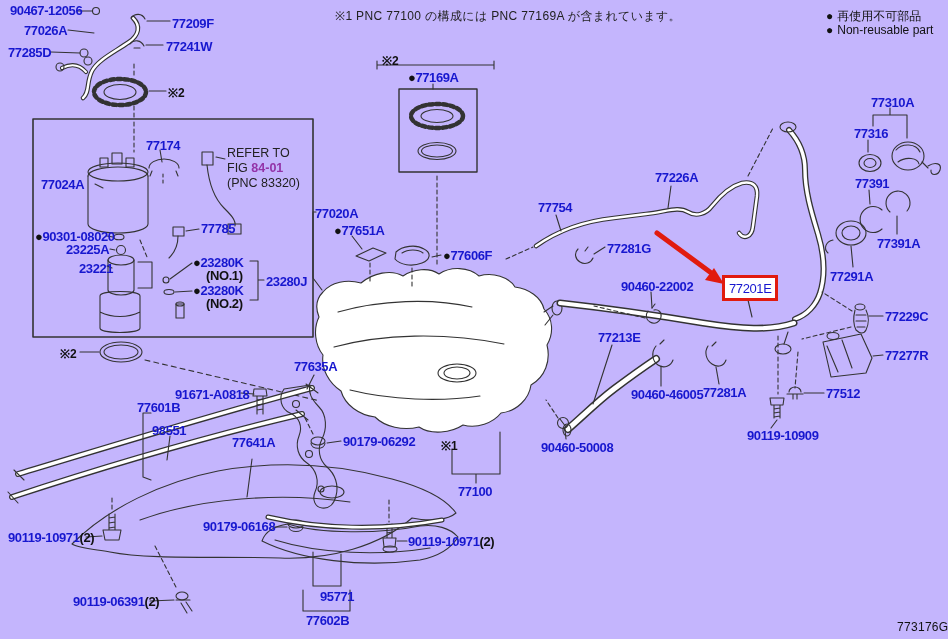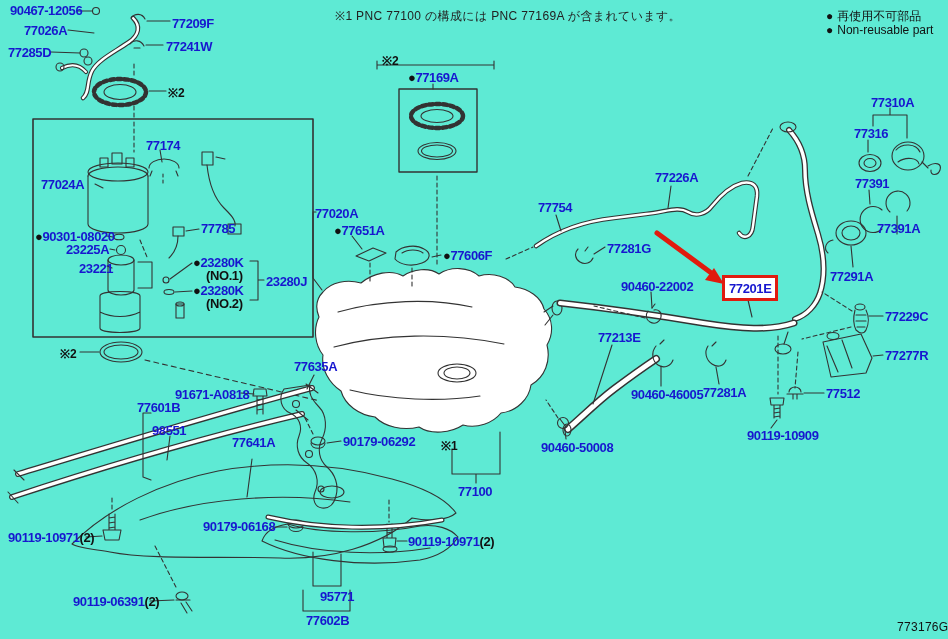--- a/index.html
+++ b/index.html
@@ -1,30 +1,30 @@
 <!DOCTYPE html>
 <html><head>
 <meta charset="utf-8">
 <style>
   html,body{margin:0;padding:0;background:#888}
-  .stage{position:relative;width:948px;height:639px;margin:0 auto;background:#5eead4;
+  .stage{position:relative;width:948px;height:639px;margin:0 auto;background:#c4b5fd;
          font-family:"Liberation Sans",sans-serif;overflow:hidden}
   .stage svg{position:absolute;left:0;top:0}
   .lbl{position:absolute;font-weight:bold;font-size:13px;line-height:13px;
        letter-spacing:-0.4px;color:#1717cf;white-space:nowrap}
   .lbl .b,.lbl .sfx{color:#111}
   .lbl .nrow{display:block;color:#111;padding-left:13px}
   .marker{position:absolute;font-weight:bold;font-size:12px;color:#111;white-space:nowrap}
   .note{position:absolute;font-size:12px;color:#222;white-space:nowrap;letter-spacing:.35px}
   .legend-line{position:absolute;font-size:12px;color:#111;white-space:nowrap}
   .legend-line .b{margin-right:4px}
   .refer{position:absolute;font-size:12.5px;line-height:15px;color:#222;white-space:nowrap}
   .refer .fig-ref{color:#9333a8;font-weight:bold;cursor:pointer}
   .hlbox{position:absolute;border:3px solid #e11b0e;background:#fff;padding:1px 4px}
-  .hlbox span{font-weight:bold;font-size:13px;letter-spacing:-0.4px;color:#1717cf}
+  .hlbox span{font-weight:normal;font-size:13px;letter-spacing:-0.4px;color:#1717cf}
   .footer-code{position:absolute;font-size:12px;color:#111;letter-spacing:.3px}
 </style>
 </head>
 <body>
 
 <div class="stage">
 
 <svg width="948" height="639" viewBox="0 0 948 639" fill="none" stroke="#333" stroke-width="1.1" stroke-linecap="round" stroke-linejoin="round">
 
   <defs>
@@ -297,21 +297,21 @@
 
   <span class="legend-line" style="left:826px;top:8px"><span class="b">●</span><span>再使用不可部品</span></span>
   <span class="legend-line" style="left:826px;top:23px"><span class="b">●</span><span>Non-reusable part</span></span>
 
   <span class="marker" style="left:382px;top:52px">※2</span>
   <span class="lbl" style="left:408px;top:71px"><span class="b">●</span><span>77169A</span></span>
 
   <span class="lbl" style="left:871px;top:96px">77310A</span>
   <span class="lbl" style="left:854px;top:127px">77316</span>
   <span class="lbl" style="left:855px;top:177px">77391</span>
-  <span class="lbl" style="left:877px;top:222px">77391A</span>
+  <span class="lbl" style="left:877px;top:237px">77391A</span>
   <span class="lbl" style="left:830px;top:270px">77291A</span>
   <span class="lbl" style="left:885px;top:310px">77229C</span>
   <span class="lbl" style="left:885px;top:349px">77277R</span>
   <span class="lbl" style="left:826px;top:387px">77512</span>
   <span class="lbl" style="left:747px;top:429px">90119-10909</span>
 
   <span class="lbl" style="left:655px;top:171px">77226A</span>
   <span class="lbl" style="left:538px;top:201px">77754</span>
   <span class="lbl" style="left:607px;top:242px">77281G</span>
   <span class="lbl" style="left:621px;top:280px">90460-22002</span>
@@ -323,20 +323,25 @@
   <span class="lbl" style="left:703px;top:386px">77281A</span>
   <span class="lbl" style="left:541px;top:441px">90460-50008</span>
 
   <span class="lbl" style="left:315px;top:207px">77020A</span>
   <span class="lbl" style="left:334px;top:224px"><span class="b">●</span><span>77651A</span></span>
   <span class="lbl" style="left:443px;top:249px"><span class="b">●</span><span>77606F</span></span>
 
   <span class="lbl" style="left:41px;top:178px">77024A</span>
   <span class="lbl" style="left:146px;top:139px">77174</span>
 
+  <div class="refer" style="left:227px;top:146px">
+    <span>REFER TO</span><br>
+    <span>FIG </span><span class="fig-ref">84-01</span><br>
+    <span>(PNC 83320)</span>
+  </div>
 
   <span class="lbl" style="left:35px;top:230px"><span class="b">●</span><span>90301-08020</span></span>
   <span class="lbl" style="left:66px;top:243px">23225A</span>
   <span class="lbl" style="left:79px;top:262px">23221</span>
   <span class="lbl" style="left:193px;top:256px"><span class="b">●</span><span>23280K</span><span class="nrow">(NO.1)</span></span>
   <span class="lbl" style="left:193px;top:284px"><span class="b">●</span><span>23280K</span><span class="nrow">(NO.2)</span></span>
   <span class="lbl" style="left:266px;top:275px">23280J</span>
   <span class="lbl" style="left:201px;top:222px">77785</span>
   <span class="marker" style="left:60px;top:345px">※2</span>
 

